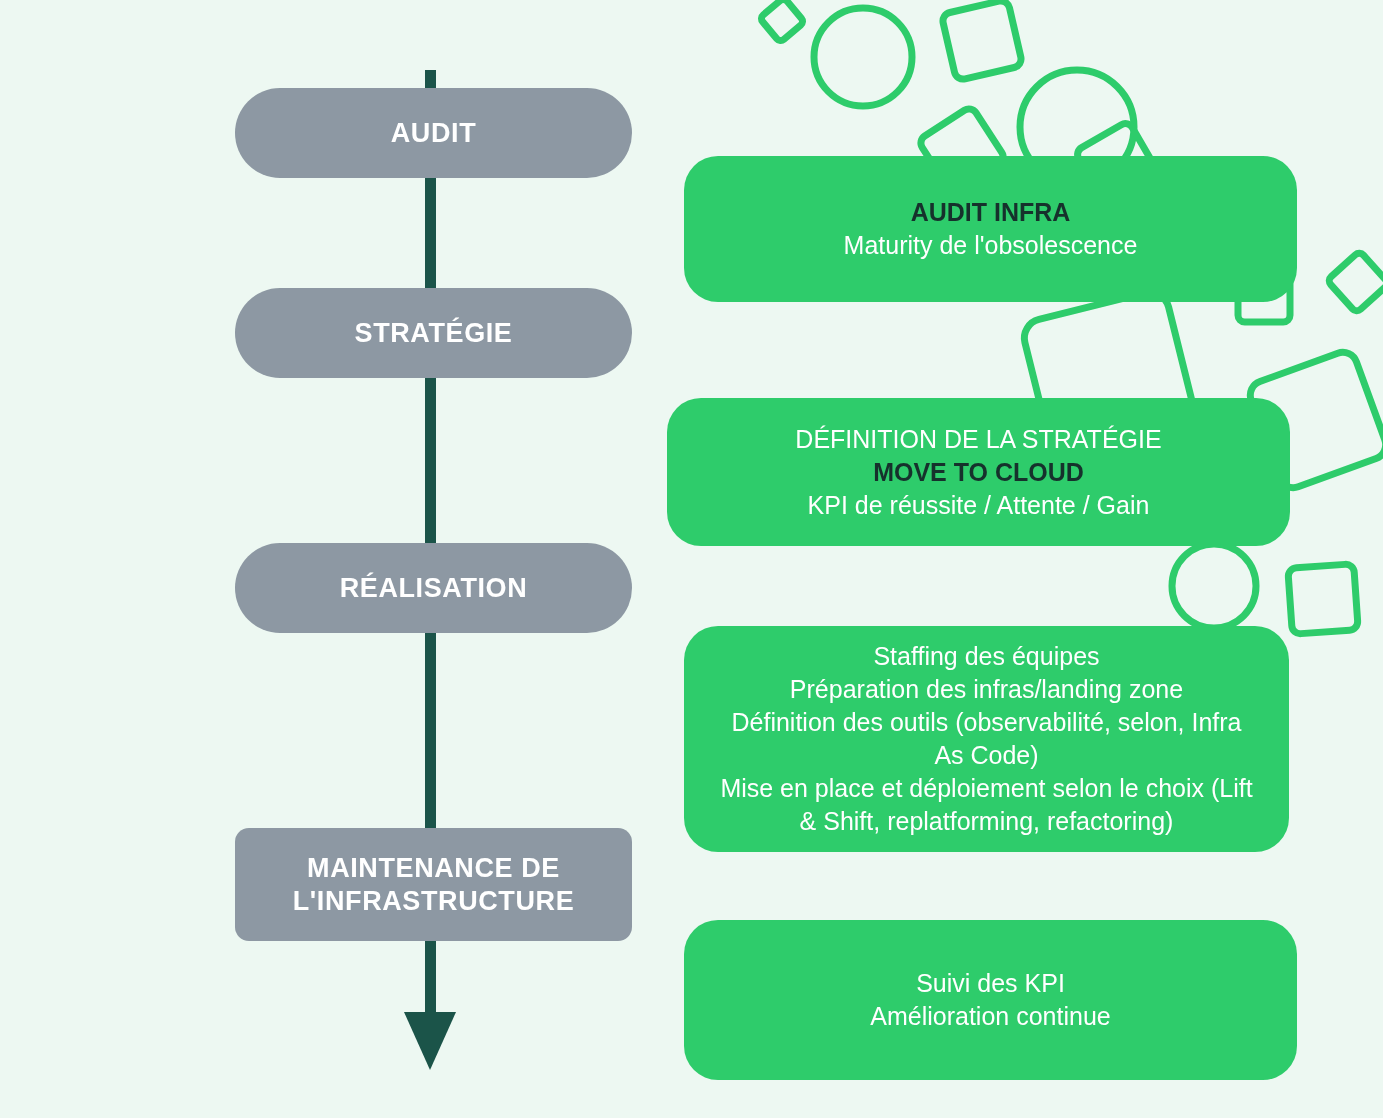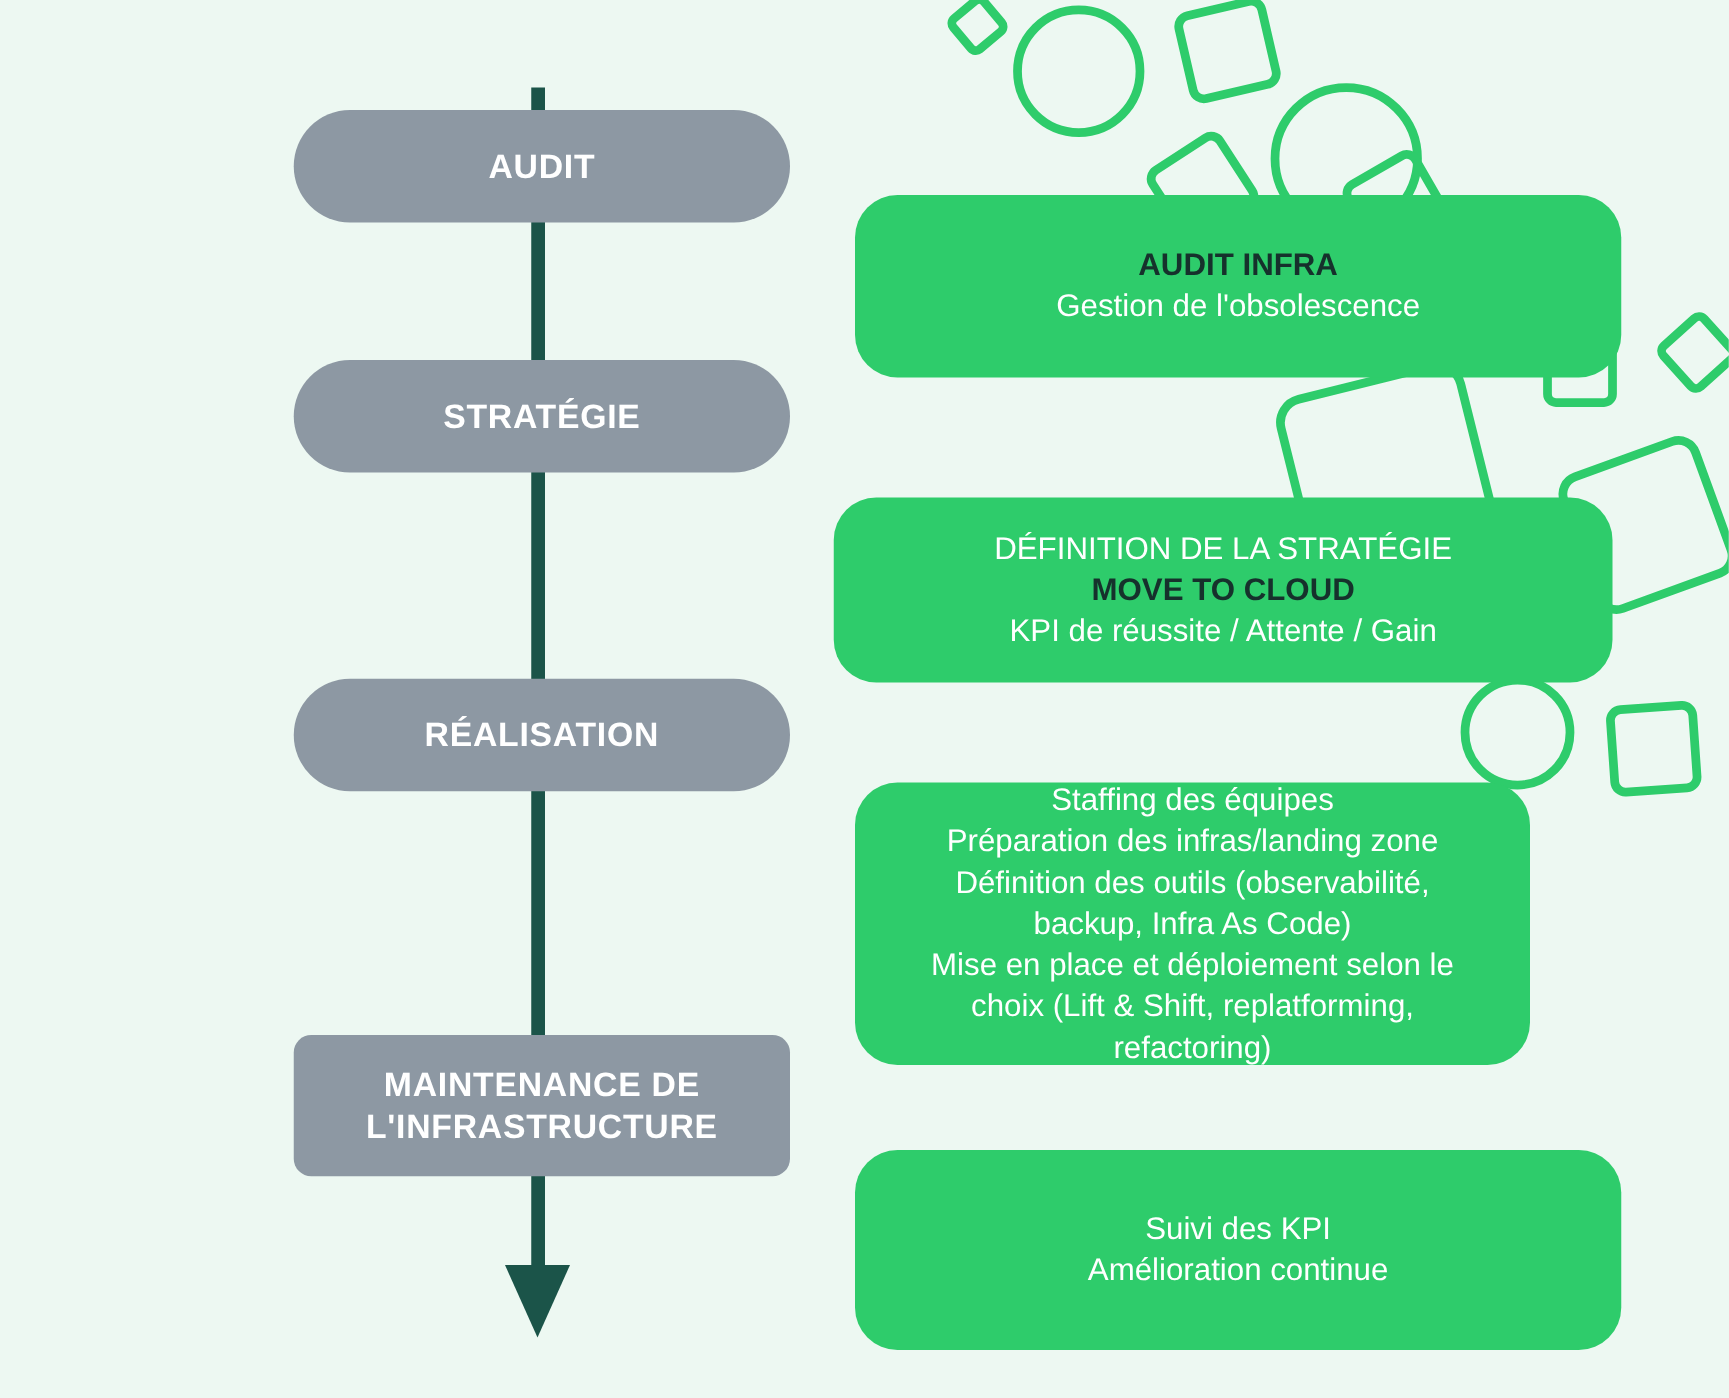--- a/index.html
+++ b/index.html
@@ -95,21 +95,21 @@
     display: flex;
     flex-direction: column;
     align-items: center;
     justify-content: center;
     z-index: 3;
     box-sizing: border-box;
     padding: 14px 36px;
   }
   #card-audit       { left: 684px; top: 156px; width: 613px; height: 146px; }
   #card-strategie   { left: 667px; top: 398px; width: 623px; height: 148px; }
-  #card-realisation { left: 684px; top: 626px; width: 540px; height: 226px; }
+  #card-realisation { left: 684px; top: 626px; width: 605px; height: 226px; }
   #card-maintenance { left: 684px; top: 920px; width: 613px; height: 160px; }
 
   .card .line { display: block; }
   .card .heading {
     font-weight: bold;
     color: #16312c;
   }
   .card .plain { color: #ffffff; }
 </style>
 </head>
@@ -143,31 +143,31 @@
   </div>
   <div class="pill" id="pill-realisation">
     <span>RÉALISATION</span>
   </div>
   <div class="pill" id="pill-maintenance">
     <span>MAINTENANCE DE L'INFRASTRUCTURE</span>
   </div>
 
   <div class="card" id="card-audit">
       <span class="line heading">AUDIT INFRA</span>
-      <span class="line plain">Gestion de l'obsolescence</span>
+      <span class="line plain">Maturity de l'obsolescence</span>
     </div>
   <div class="card" id="card-strategie">
       <span class="line plain">DÉFINITION DE LA STRATÉGIE</span>
       <span class="line heading">MOVE TO CLOUD</span>
       <span class="line plain">KPI de réussite / Attente / Gain</span>
     </div>
   <div class="card" id="card-realisation">
       <span class="line plain">Staffing des équipes</span>
       <span class="line plain">Préparation des infras/landing zone</span>
-      <span class="line plain">Définition des outils  (observabilité, backup,  Infra As Code)</span>
+      <span class="line plain">Définition des outils  (observabilité, selon,  Infra As Code)</span>
       <span class="line plain">Mise en place et déploiement selon le choix (Lift &amp; Shift, replatforming, refactoring)</span>
     </div>
   <div class="card" id="card-maintenance">
       <span class="line plain">Suivi des KPI</span>
       <span class="line plain">Amélioration continue</span>
     </div>
 
 </div>
 
 </body></html>

